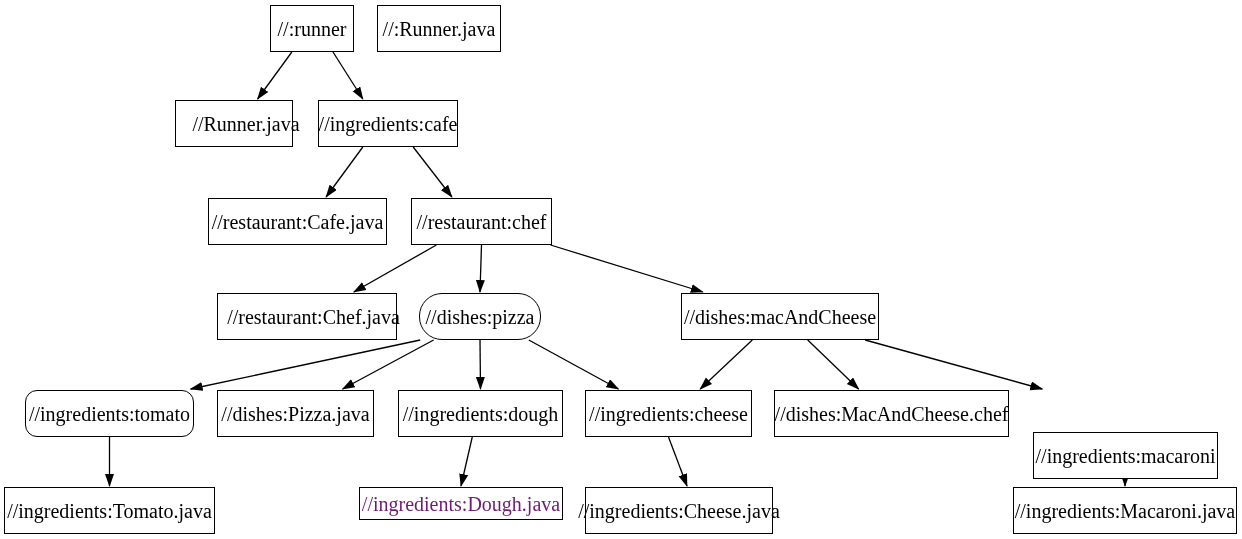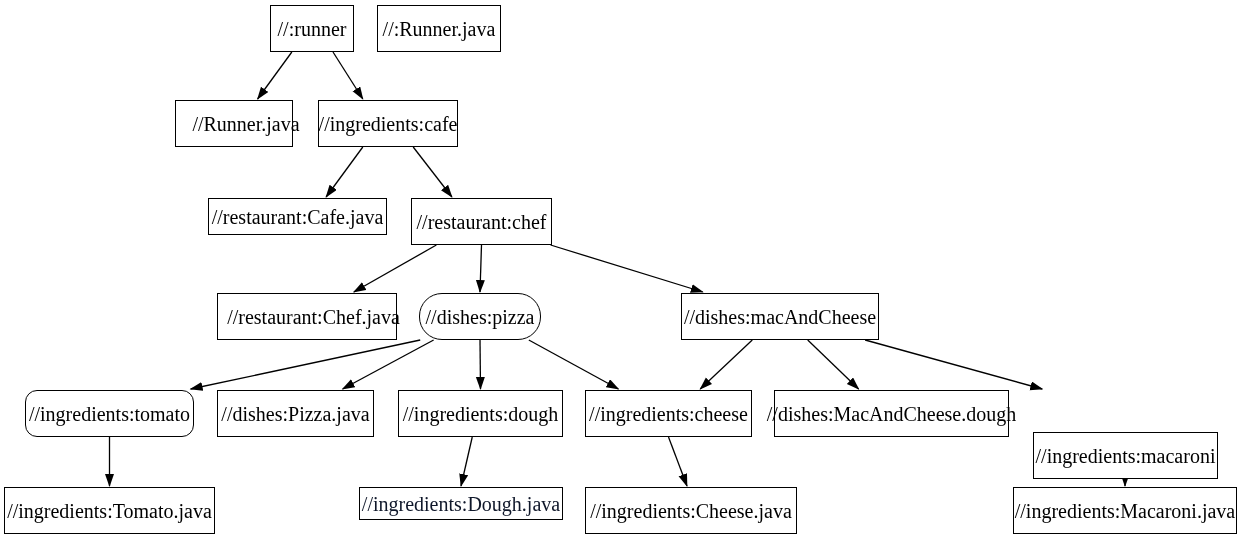--- a/index.html
+++ b/index.html
@@ -77,29 +77,29 @@
         <line x1="472.25" y1="437" x2="461" y2="486" stroke="#000000" marker-end="url(#arrowhead)"></line>
         <line x1="668.5" y1="437" x2="687" y2="486" stroke="#000000" marker-end="url(#arrowhead)"></line>
         <line x1="1125.5" y1="437" x2="1125" y2="486" stroke="#000000" marker-end="url(#arrowhead)"></line>
       </g>
   </svg>
   <div class="node-layer">
       <div class="node" style="left: 270px; top: 5px; width: 84px; height: 47px; border-color: rgb(0, 0, 0); background: rgb(255, 255, 255); color: rgb(0, 0, 0);">//:runner</div>
       <div class="node" style="left: 377px; top: 5px; width: 124px; height: 47px; border-color: rgb(0, 0, 0); background: rgb(255, 255, 255); color: rgb(0, 0, 0);">//:Runner.java</div>
       <div class="node" style="left: 175px; top: 100px; width: 118px; height: 47px; border-color: rgb(0, 0, 0); background: rgb(255, 255, 255); color: rgb(0, 0, 0); padding-left: 24px;">//Runner.java</div>
       <div class="node" style="left: 318px; top: 100px; width: 140px; height: 47px; border-color: rgb(0, 0, 0); background: rgb(255, 255, 255); color: rgb(0, 0, 0);">//ingredients:cafe</div>
-      <div class="node" style="left: 208px; top: 198px; width: 179px; height: 37px; border-color: rgb(0, 0, 0); background: rgb(255, 255, 255); color: rgb(0, 0, 0);">//restaurant:Cafe.java</div>
+      <div class="node" style="left: 208px; top: 198px; width: 179px; height: 47px; border-color: rgb(0, 0, 0); background: rgb(255, 255, 255); color: rgb(0, 0, 0);">//restaurant:Cafe.java</div>
       <div class="node" style="left: 411px; top: 198px; width: 141px; height: 47px; border-color: rgb(0, 0, 0); background: rgb(255, 255, 255); color: rgb(0, 0, 0);">//restaurant:chef</div>
       <div class="node" style="left: 217px; top: 293px; width: 180px; height: 47px; border-color: rgb(0, 0, 0); background: rgb(255, 255, 255); color: rgb(0, 0, 0); padding-left: 13px;">//restaurant:Chef.java</div>
       <div class="node" style="left: 419px; top: 293px; width: 122px; height: 47px; border-color: rgb(0, 0, 0); background: rgb(255, 255, 255); color: rgb(0, 0, 0); border-radius: 23px;">//dishes:pizza</div>
       <div class="node" style="left: 681px; top: 293px; width: 198px; height: 47px; border-color: rgb(0, 0, 0); background: rgb(255, 255, 255); color: rgb(0, 0, 0);">//dishes:macAndCheese</div>
       <div class="node" style="left: 25px; top: 390px; width: 169px; height: 47px; border-color: rgb(0, 0, 0); background: rgb(255, 255, 255); color: rgb(0, 0, 0); border-radius: 12px;">//ingredients:tomato</div>
       <div class="node" style="left: 217px; top: 390px; width: 157px; height: 47px; border-color: rgb(0, 0, 0); background: rgb(255, 255, 255); color: rgb(0, 0, 0);">//dishes:Pizza.java</div>
       <div class="node" style="left: 398px; top: 390px; width: 165px; height: 47px; border-color: rgb(0, 0, 0); background: rgb(255, 255, 255); color: rgb(0, 0, 0);">//ingredients:dough</div>
       <div class="node" style="left: 585px; top: 390px; width: 167px; height: 47px; border-color: rgb(0, 0, 0); background: rgb(255, 255, 255); color: rgb(0, 0, 0);">//ingredients:cheese</div>
-      <div class="node" style="left: 774px; top: 390px; width: 235px; height: 47px; border-color: rgb(0, 0, 0); background: rgb(255, 255, 255); color: rgb(0, 0, 0);">//dishes:MacAndCheese.dough</div>
+      <div class="node" style="left: 774px; top: 390px; width: 235px; height: 47px; border-color: rgb(0, 0, 0); background: rgb(255, 255, 255); color: rgb(0, 0, 0);">//dishes:MacAndCheese.chef</div>
       <div class="node" style="left: 1033px; top: 390px; width: 185px; height: 47px; border-color: rgb(0, 0, 0); background: rgb(255, 255, 255); color: rgb(0, 0, 0); margin-top: 42px;">//ingredients:macaroni</div>
       <div class="node" style="left: 4px; top: 487px; width: 211px; height: 47px; border-color: rgb(0, 0, 0); background: rgb(255, 255, 255); color: rgb(0, 0, 0);">//ingredients:Tomato.java</div>
-      <div class="node" style="left: 359px; top: 487px; width: 204px; height: 33px; border-color: rgb(0, 0, 0); background: rgb(255, 255, 255); color: #0f172a;">//ingredients:Dough.java</div>
-      <div class="node" style="left: 585px; top: 487px; width: 212px; height: 47px; border-color: rgb(0, 0, 0); background: rgb(255, 255, 255); color: rgb(0, 0, 0);">//ingredients:Cheese.java</div>
+      <div class="node" style="left: 359px; top: 487px; width: 204px; height: 33px; border-color: rgb(0, 0, 0); background: rgb(255, 255, 255); color: #701a75;">//ingredients:Dough.java</div>
+      <div class="node" style="left: 585px; top: 487px; width: 188px; height: 47px; border-color: rgb(0, 0, 0); background: rgb(255, 255, 255); color: rgb(0, 0, 0);">//ingredients:Cheese.java</div>
       <div class="node" style="left: 1013px; top: 487px; width: 224px; height: 47px; border-color: rgb(0, 0, 0); background: rgb(255, 255, 255); color: rgb(0, 0, 0);">//ingredients:Macaroni.java</div>
     </div>
 </div>
 
 </body></html>

